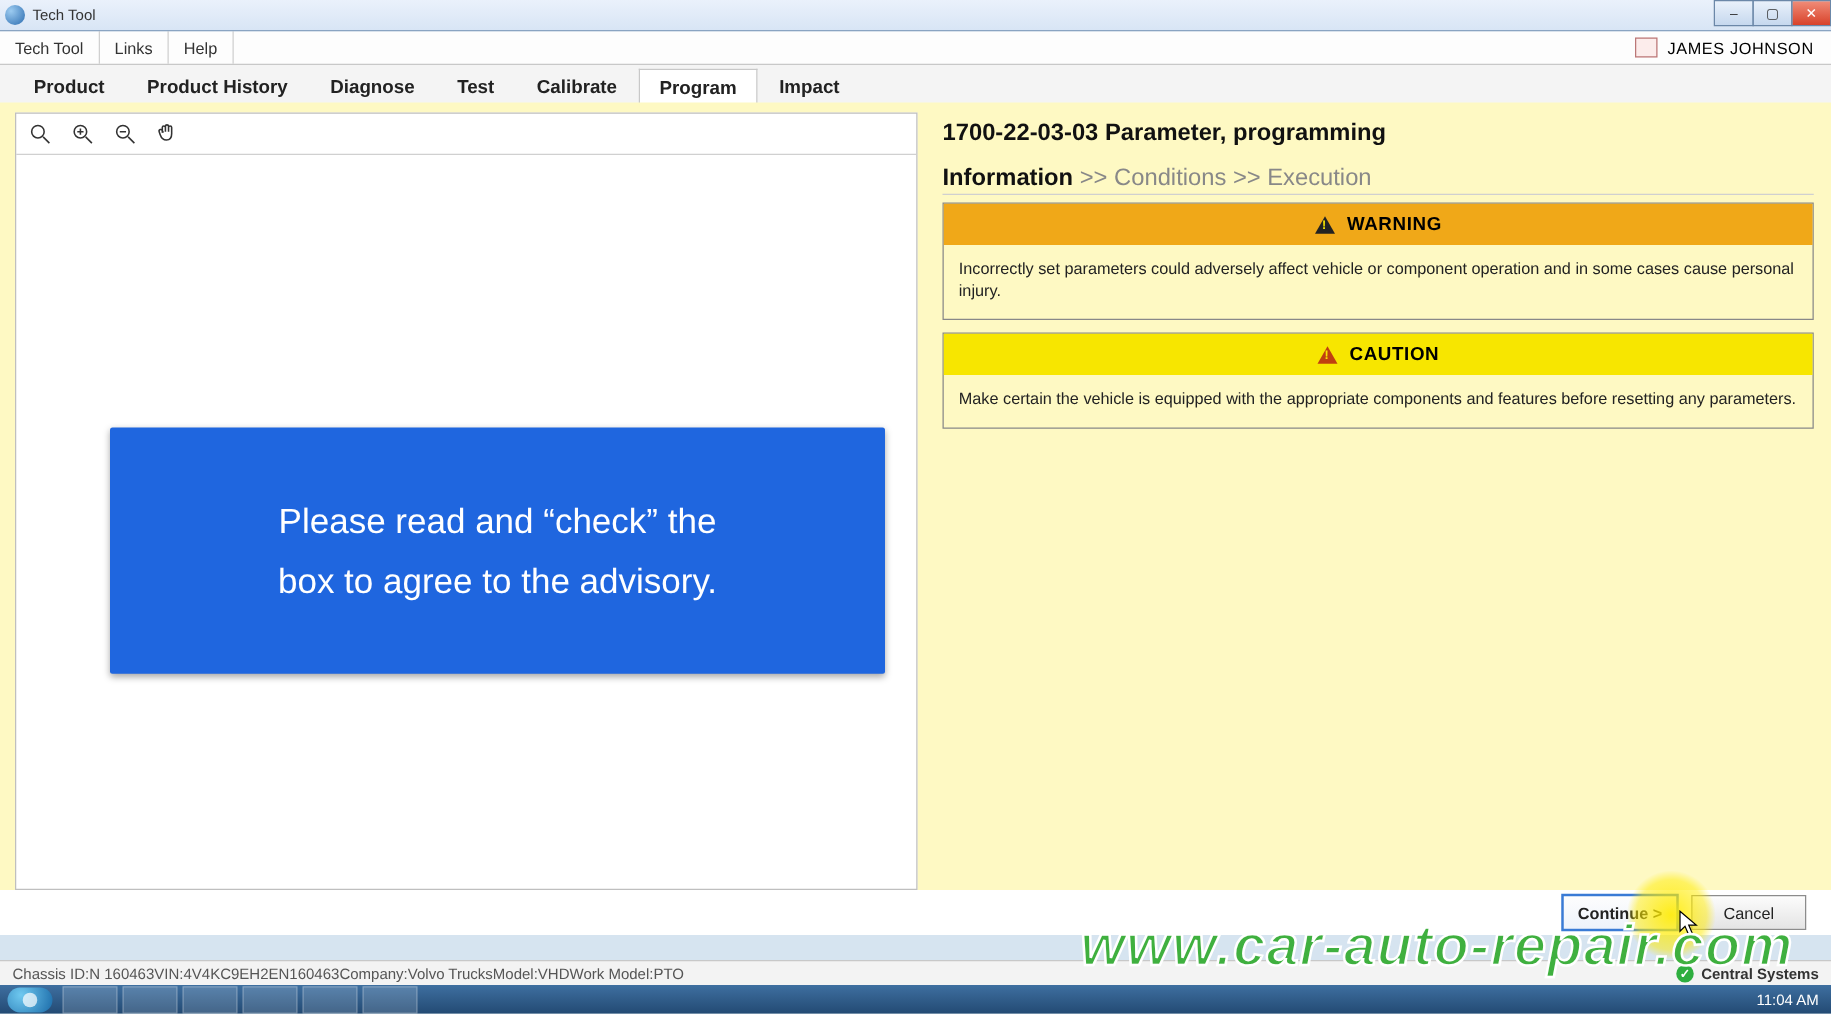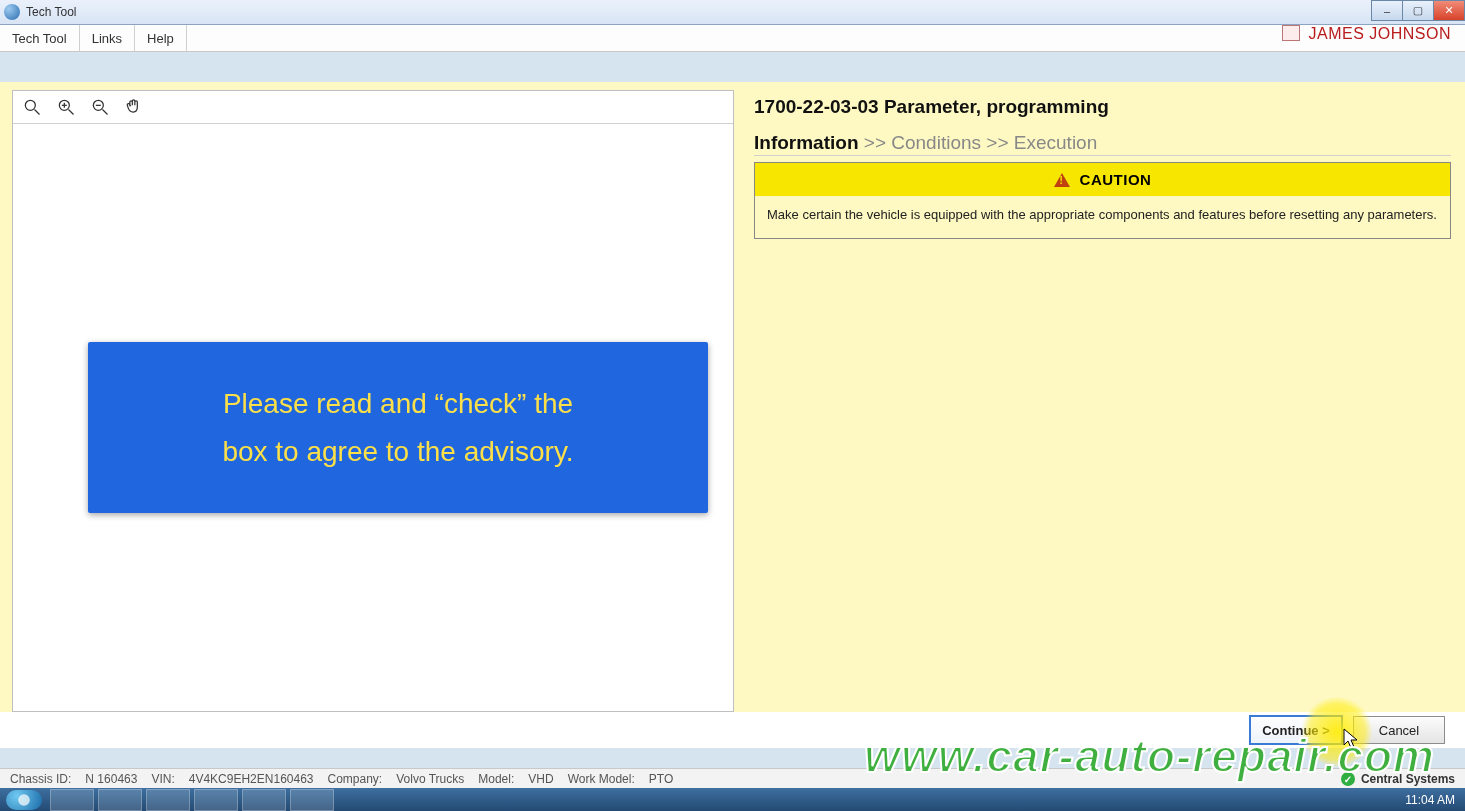--- a/index.html
+++ b/index.html
@@ -66,24 +66,24 @@
     font-size: 13px;
     color:#333;
   }
   .menubar .menu-item {
     padding: 0 12px;
     display:flex; align-items:center;
     border-right: 1px solid #d0d0d0;
   }
   .menubar .userbox {
     margin-left: auto;
-    display:flex; align-items:flex-start;
+    display:flex; align-items:center;
     padding: 0 14px;
-    color:#b91c1c;
-    font-size:16px;
+    color:#000000;
+    font-size:13px;
     letter-spacing: 0.5px;
   }
   .menubar .userbox .user-icon {
     width:16px;height:14px;
     border:1px solid #b77;
     background:#fceceb;
     margin-right:8px;
     position:relative;
   }
   
@@ -206,23 +206,23 @@
     font-size:13px;
     color:#222;
     width: 320px;
   }
   .ack-row input[type=checkbox]{ width:14px;height:14px; accent-color:#2a7; }
   
   .instruction-overlay {
     position:absolute;
     left:88px; top:342px;
     width:560px;
-    padding:38px 30px;
+    padding:51px 30px;
     background:#1f66df;
-    color:#fde047;
+    color:#ffffff;
     font-size:28px;
     line-height:1.7;
     text-align:center;
     border-radius:2px;
     box-shadow:0 2px 6px rgba(0,0,0,0.35);
   }
   
   .button-bar {
     position:absolute;
     left:0; right:0; bottom: 20px;
@@ -270,21 +270,20 @@
     position:absolute;
     left:0; right:0;
     top: 768px;
     height:20px;
     background:#f3f3f3;
     font-size:12px;
     color:#555;
     display:flex;
     align-items:center;
     padding:0 10px;
-    gap:14px;
     border-top:1px solid #c8c8c8;
   }
   .status-strip .central {
     margin-left:auto;
     display:flex;align-items:center;gap:6px;
     color:#333;
     font-weight:600;
   }
   .status-strip .central .dot {
     width:14px;height:14px;border-radius:50%;
@@ -358,20 +357,29 @@
   <div class="menubar">
     <div class="menu-item">Tech Tool</div>
     <div class="menu-item">Links</div>
     <div class="menu-item">Help</div>
     <div class="userbox">
       <div class="user-icon"></div>
       <span>JAMES JOHNSON</span>
     </div>
   </div>
 
+  <div class="tabs-row">
+    <div class="tab">Product</div>
+    <div class="tab">Product History</div>
+    <div class="tab">Diagnose</div>
+    <div class="tab">Test</div>
+    <div class="tab">Calibrate</div>
+    <div class="tab active">Program</div>
+    <div class="tab">Impact</div>
+  </div>
 
   <div class="content">
     <div class="left-pane">
       <div class="toolbar">
         <div class="tool-icon">
             <svg viewBox="0 0 24 24">
               <circle cx="10" cy="10" r="6"></circle>
               <line x1="15" y1="15" x2="21" y2="21"></line>
             </svg>
           </div>
@@ -402,20 +410,27 @@
       <h2>1700-22-03-03 Parameter, programming</h2>
 
       <div class="breadcrumb">
         <span class="bc-active">Information</span>
         <span>&gt;&gt;</span>
         <span>Conditions</span>
         <span>&gt;&gt;</span>
         <span>Execution</span>
       </div>
 
+      <div class="alert-box">
+        <div class="alert-header warning">
+          <div class="tri"></div>
+          <span>WARNING</span>
+        </div>
+        <div class="alert-body">Incorrectly set parameters could adversely affect vehicle or component operation and in some cases cause personal injury.</div>
+      </div>
 
       <div class="alert-box">
         <div class="alert-header caution">
           <div class="tri"></div>
           <span>CAUTION</span>
         </div>
         <div class="alert-body">Make certain the vehicle is equipped with the appropriate components and features before resetting any parameters.</div>
       </div>
 
     </div>

